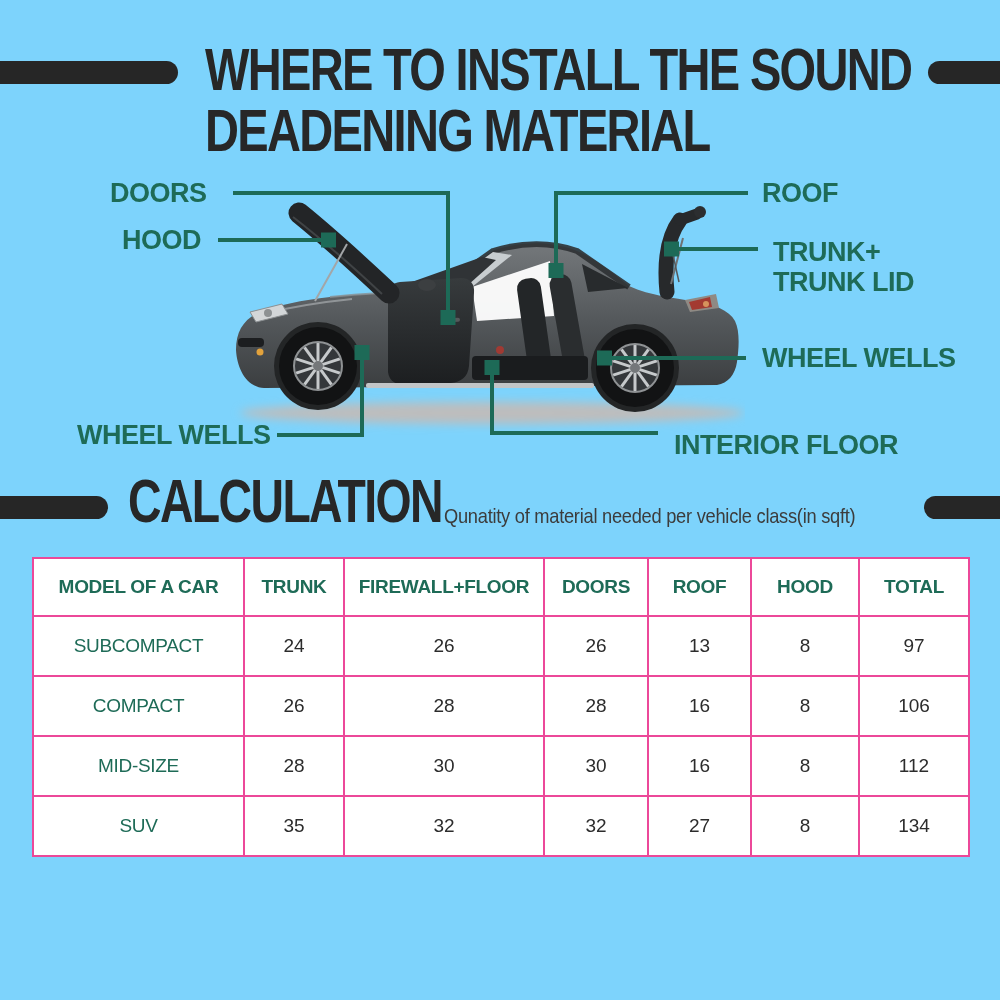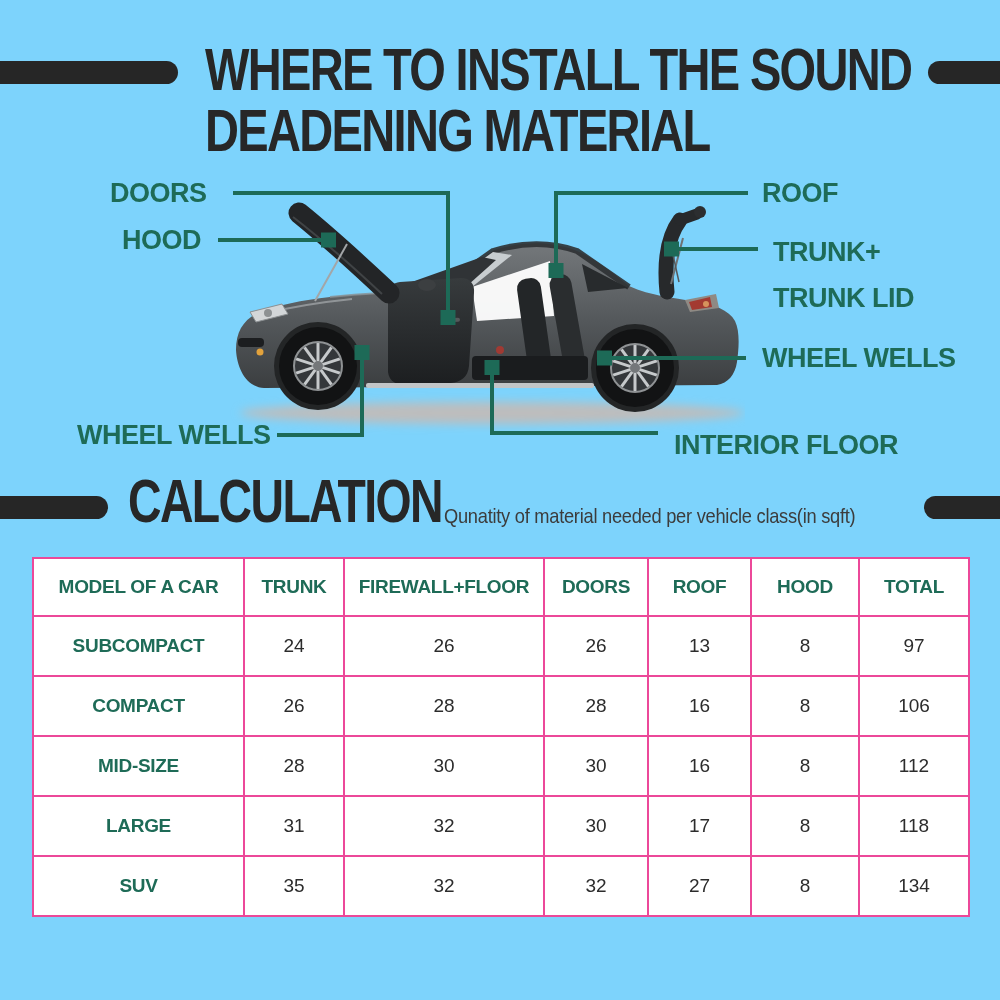--- a/index.html
+++ b/index.html
@@ -21,41 +21,41 @@
 
   
   .car-svg{position:absolute;left:230px;top:200px;width:515px;height:260px;z-index:1;}
   .connectors{position:absolute;left:0;top:0;width:1000px;height:1000px;z-index:3;pointer-events:none;}
   .dlabel{position:absolute;z-index:4;color:#1e6b57;font-weight:bold;font-size:27px;
           letter-spacing:-0.5px;white-space:nowrap;}
   .lbl-doors{left:110px;top:178px;}
   .lbl-hood{left:122px;top:225px;}
   .lbl-roof{left:762px;top:178px;}
   .lbl-trunk1{left:773px;top:237px;}
-  .lbl-trunk2{left:773px;top:283px;}
+  .lbl-trunk2{left:773px;top:267px;}
   .lbl-wwr{left:762px;top:343px;}
   .lbl-wwl{left:77px;top:420px;}
   .lbl-int{left:674px;top:430px;}
 
   
   .calc-heading{position:absolute;left:128px;top:470px;margin:0;color:#272727;
         font-size:58px;font-weight:bold;letter-spacing:-2px;line-height:60px;
         transform:scale(0.8,1.05);transform-origin:left top;white-space:nowrap;}
   .calc-subtitle{position:absolute;left:444px;top:504px;color:#3c3c3c;font-size:21px;
         letter-spacing:-0.3px;transform:scale(0.87,1);transform-origin:left top;white-space:nowrap;}
 
   
   .calc-table{position:absolute;left:32px;top:557px;width:936px;border-collapse:collapse;
               table-layout:fixed;background:#ffffff;}
   .calc-table th,.calc-table td{border:2px solid #ec4899;text-align:center;vertical-align:middle;
               padding:0;}
   .calc-table thead tr{height:58px;}
   .calc-table tbody tr{height:60px;}
   .calc-table th{color:#1e6b57;font-size:19px;font-weight:bold;letter-spacing:-0.3px;}
-  .calc-table td.model{color:#1e6b57;font-size:19px;font-weight:bold;letter-spacing:-0.3px;}
+  .calc-table td.model{color:#1e6b57;font-size:19px;font-weight:normal;letter-spacing:-0.3px;}
   .calc-table td.val{color:#2c2c2c;font-size:19px;font-weight:normal;margin-left:20px;}
 </style>
 </head>
 <body>
 
 <div class="page">
 
   <div class="bar tl"></div>
   <div class="bar tr"></div>
 
@@ -222,29 +222,20 @@
       <tr>
         <td class="model">MID-SIZE</td>
         <td class="val">28</td>
         <td class="val">30</td>
         <td class="val">30</td>
         <td class="val">16</td>
         <td class="val">8</td>
         <td class="val">112</td>
       </tr>
       <tr>
-        <td class="model">LARGE</td>
-        <td class="val">31</td>
-        <td class="val">32</td>
-        <td class="val">30</td>
-        <td class="val">17</td>
-        <td class="val">8</td>
-        <td class="val">118</td>
-      </tr>
-      <tr>
         <td class="model">SUV</td>
         <td class="val">35</td>
         <td class="val">32</td>
         <td class="val">32</td>
         <td class="val">27</td>
         <td class="val">8</td>
         <td class="val">134</td>
       </tr>
     </tbody>
   </table>

